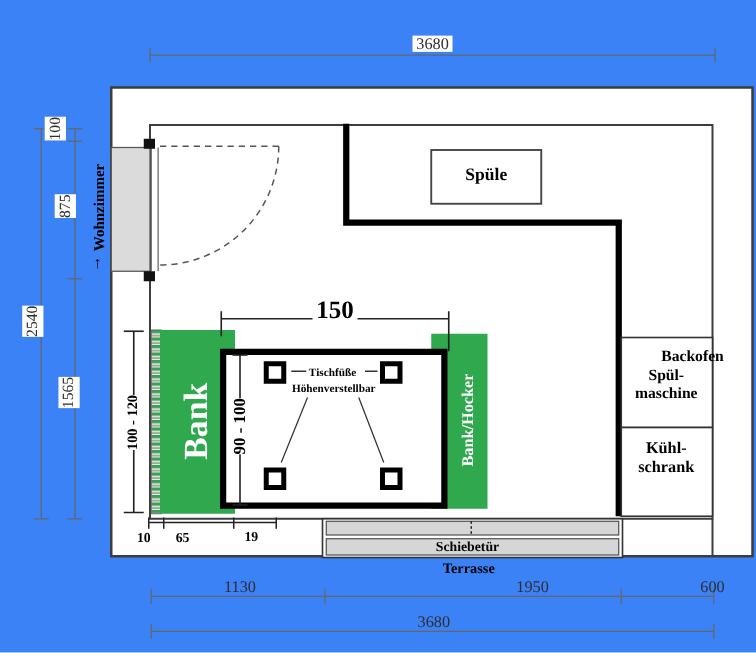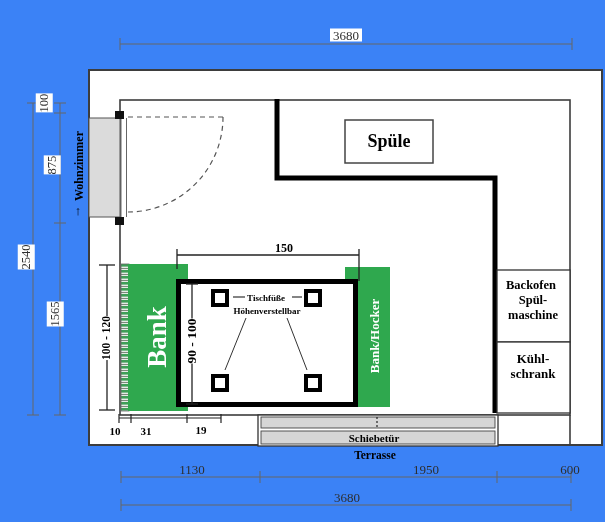--- a/index.html
+++ b/index.html
@@ -130,40 +130,40 @@
   <div class="lbl dimtxt onln" style="left:346px;top:35px;">3680</div>
 
   <div class="lbl rot dimtxt-v" style="left:44px;top:103px;">100</div>
   <div class="lbl rot dimtxt-v" style="left:52px;top:165px;">875</div>
   <div class="lbl rot dimtxt-v" style="left:55px;top:314px;">1565</div>
   <div class="lbl rot dimtxt-v" style="left:26px;top:257px;">2540</div>
 
   <div class="lbl rot bold" style="left:79px;top:166px;font-size:12px;">Wohnzimmer</div>
   <div class="lbl bold" style="left:78px;top:210px;font-size:13px;">↑</div>
 
-  <div class="lbl bold" style="left:389px;top:141px;font-size:18px;">Spüle</div>
+  <div class="lbl bold" style="left:389px;top:141px;font-size:14px;">Spüle</div>
 
-  <div class="lbl bold" style="left:531px;top:285px;font-size:12.5px;">Backofen</div>
+  <div class="lbl bold" style="left:554px;top:285px;font-size:12.5px;">Backofen</div>
   <div class="lbl bold" style="left:533px;top:300px;font-size:12.5px;text-align:right;">Spül-</div>
   <div class="lbl bold" style="left:533px;top:315px;font-size:12.5px;">maschine</div>
   <div class="lbl bold" style="left:533px;top:358px;font-size:13px;">Kühl-</div>
   <div class="lbl bold" style="left:533px;top:373px;font-size:13px;">schrank</div>
 
   <div class="lbl rot bold white" style="left:157px;top:337px;font-size:27px;">Bank</div>
   <div class="lbl rot bold white" style="left:374px;top:336px;font-size:13px;">Bank/Hocker</div>
 
   <div class="lbl rot bold onln-v" style="left:107px;top:338px;font-size:11.5px;">100 - 120</div>
   <div class="lbl rot bold onln-v" style="left:192px;top:341px;font-size:13.5px;">90 - 100</div>
-  <div class="lbl bold onln" style="left:268px;top:248px;font-size:12px;margin-left:16px;">150</div>
+  <div class="lbl bold onln" style="left:268px;top:248px;font-size:20px;">150</div>
 
   <div class="lbl bold" style="left:266px;top:298px;font-size:9px;">Tischfüße</div>
   <div class="lbl bold" style="left:267px;top:311px;font-size:9px;">Höhenverstellbar</div>
 
   <div class="lbl bold" style="left:115px;top:431px;font-size:11px;">10</div>
-  <div class="lbl bold" style="left:146px;top:431px;font-size:11px;">31</div>
+  <div class="lbl bold" style="left:146px;top:431px;font-size:11px;">65</div>
   <div class="lbl bold" style="left:201px;top:430px;font-size:11px;">19</div>
 
   <div class="lbl bold" style="left:374px;top:438px;font-size:11px;">Schiebetür</div>
   <div class="lbl bold" style="left:375px;top:456px;font-size:11.5px;">Terrasse</div>
 
   <div class="lbl dimtxt" style="left:192px;top:469px;">1130</div>
   <div class="lbl dimtxt" style="left:378px;top:469px;margin-left:48px;">1950</div>
   <div class="lbl dimtxt" style="left:534px;top:469px;margin-left:36px;">600</div>
   <div class="lbl dimtxt" style="left:347px;top:497px;">3680</div>
 

